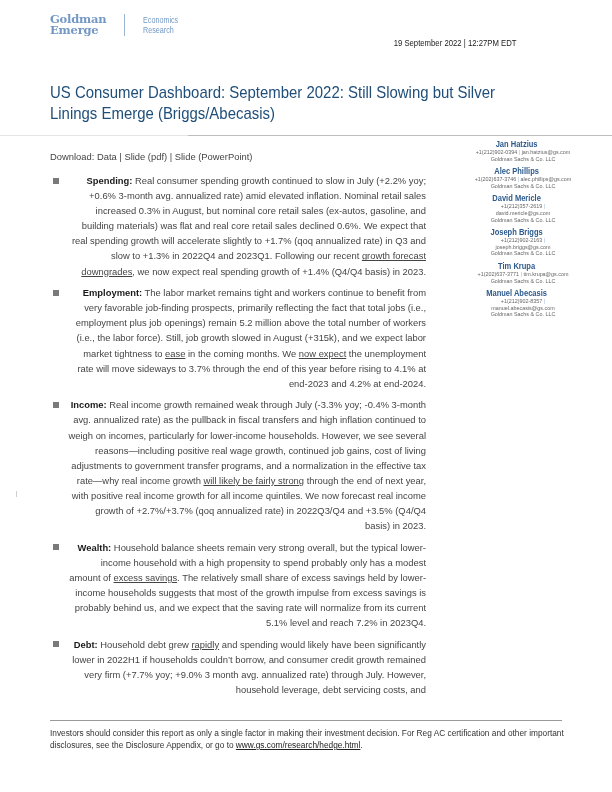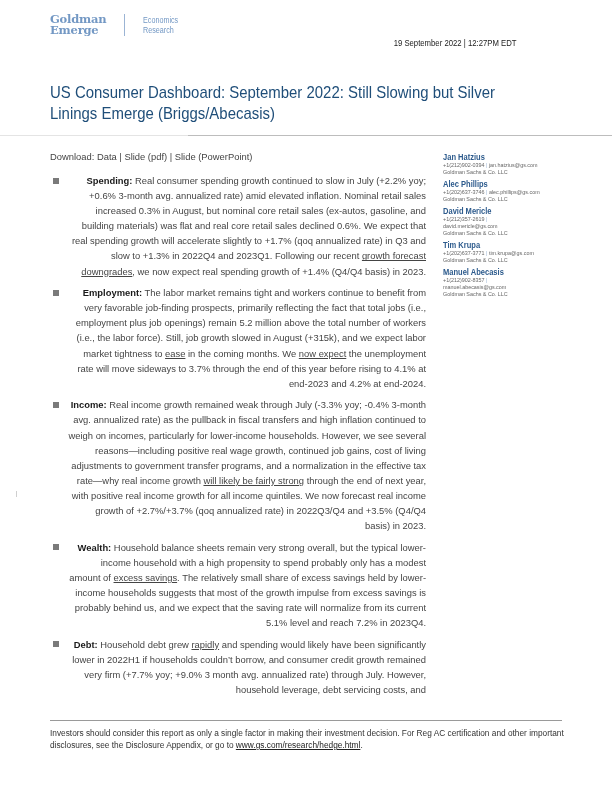--- a/index.html
+++ b/index.html
@@ -21,21 +21,21 @@
 
   .download { position: absolute; left: 50px; top: 151px; font-size: 9.4px; color: #444; white-space: nowrap; }
   .download a { color: #444; }
 
   .main { position: absolute; left: 50px; top: 173px; width: 376px; text-align: right; }
   .bullet { position: relative; padding-left: 18px; margin-bottom: 6.5px; font-size: 9.4px; line-height: 15.1px; color: #444; }
   .bullet .sq { position: absolute; left: 3px; top: 4.5px; width: 6px; height: 6px; background: #7a7a7a; }
   .bullet b { color: #1a1a1a; }
   .bullet u { text-decoration: underline; }
 
-  .side { position: absolute; left: 443px; top: 153px; width: 160px; }
+  .side { position: absolute; left: 443px; top: 140px; width: 160px; text-align: center; }
   .author { margin-bottom: 5px; }
   .author .name { font-size: 8.2px; font-weight: bold; color: #2c5a8c; line-height: 9px; transform: scaleX(0.92); transform-origin: left; white-space: nowrap; }
   .author .line { font-size: 5.4px; line-height: 6.6px; color: #666; white-space: nowrap; }
   .author .line .pipe { color: #9bb4d4; }
 
   .side-mark { position: absolute; left: 16px; top: 491px; width: 1px; height: 6px; background: #cfcfcf; }
 
   .rule-bottom { position: absolute; left: 50px; top: 720px; width: 512px; height: 1px; background: #9a9a9a; }
   .footer { position: absolute; left: 50px; top: 727px; width: 520px; font-size: 8.3px; line-height: 12px; color: #333; }
   .footer a { color: #222; text-decoration: underline; }
@@ -88,20 +88,26 @@
       <div class="line"><span>+1(202)637-3746</span><span class="pipe"> | </span><span>alec.phillips@gs.com</span></div>
       <div class="line">Goldman Sachs &amp; Co. LLC</div>
     </div>
     <div class="author">
       <div class="name">David Mericle</div>
       <div class="line"><span>+1(212)357-2619</span><span class="pipe"> | </span></div>
       <div class="line"><span>david.mericle@gs.com</span></div>
       <div class="line">Goldman Sachs &amp; Co. LLC</div>
     </div>
     <div class="author">
+      <div class="name">Joseph Briggs</div>
+      <div class="line"><span>+1(212)902-2163</span><span class="pipe"> | </span></div>
+      <div class="line"><span>joseph.briggs@gs.com</span></div>
+      <div class="line">Goldman Sachs &amp; Co. LLC</div>
+    </div>
+    <div class="author">
       <div class="name">Tim Krupa</div>
       <div class="line"><span>+1(202)637-3771</span><span class="pipe"> | </span><span>tim.krupa@gs.com</span></div>
       <div class="line">Goldman Sachs &amp; Co. LLC</div>
     </div>
     <div class="author">
       <div class="name">Manuel Abecasis</div>
       <div class="line"><span>+1(212)902-8357</span><span class="pipe"> | </span></div>
       <div class="line"><span>manuel.abecasis@gs.com</span></div>
       <div class="line">Goldman Sachs &amp; Co. LLC</div>
     </div>

